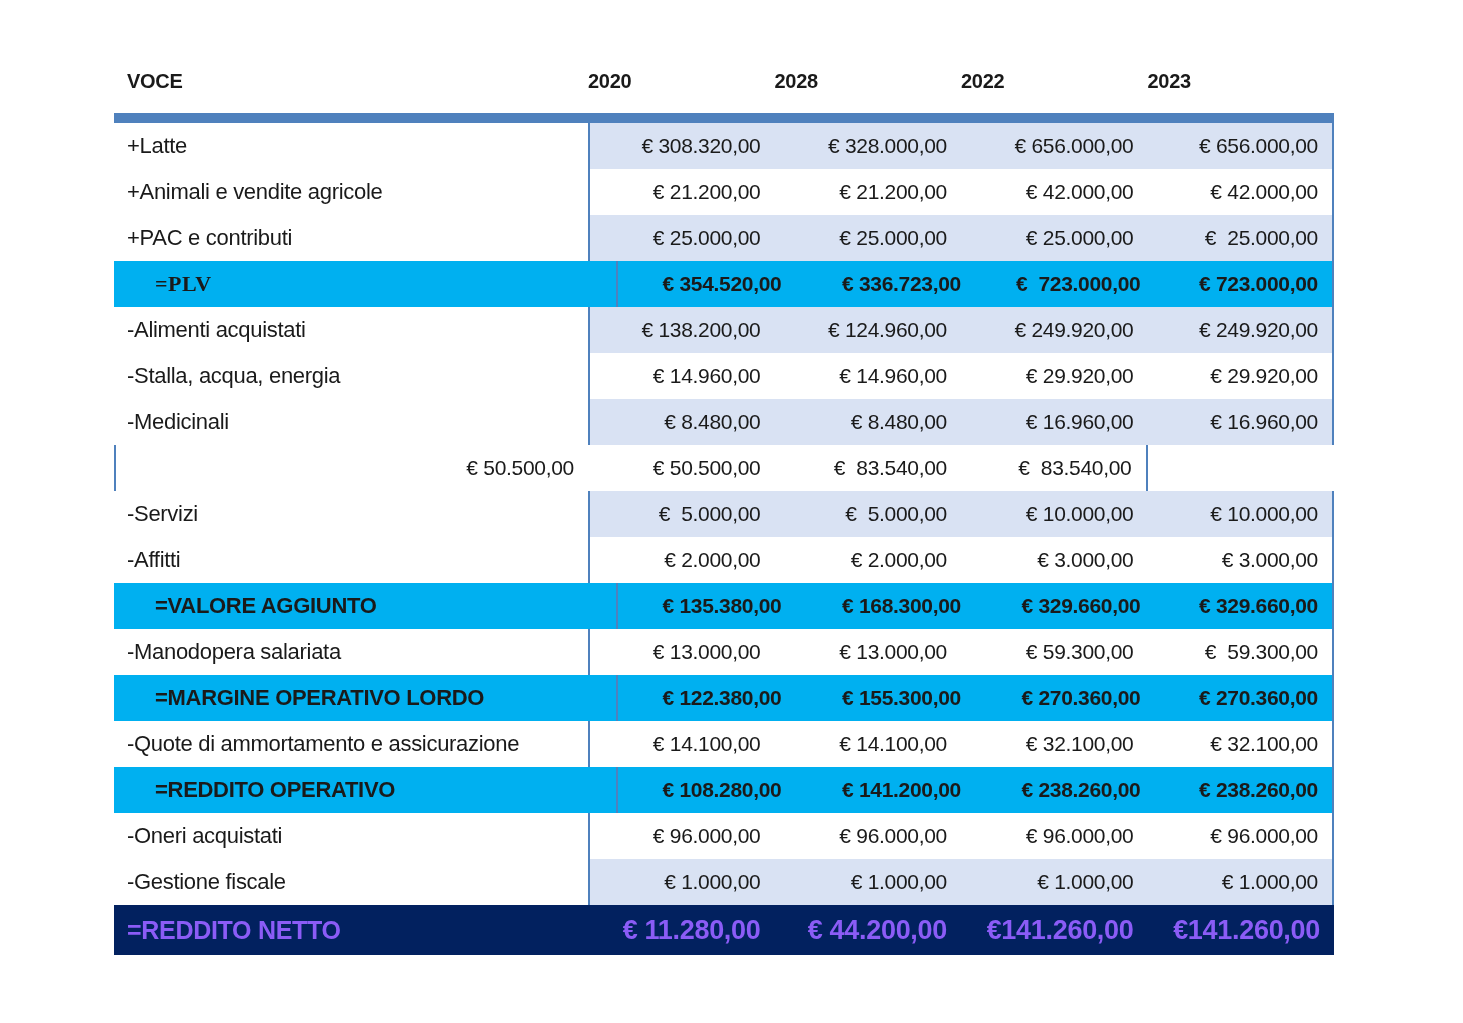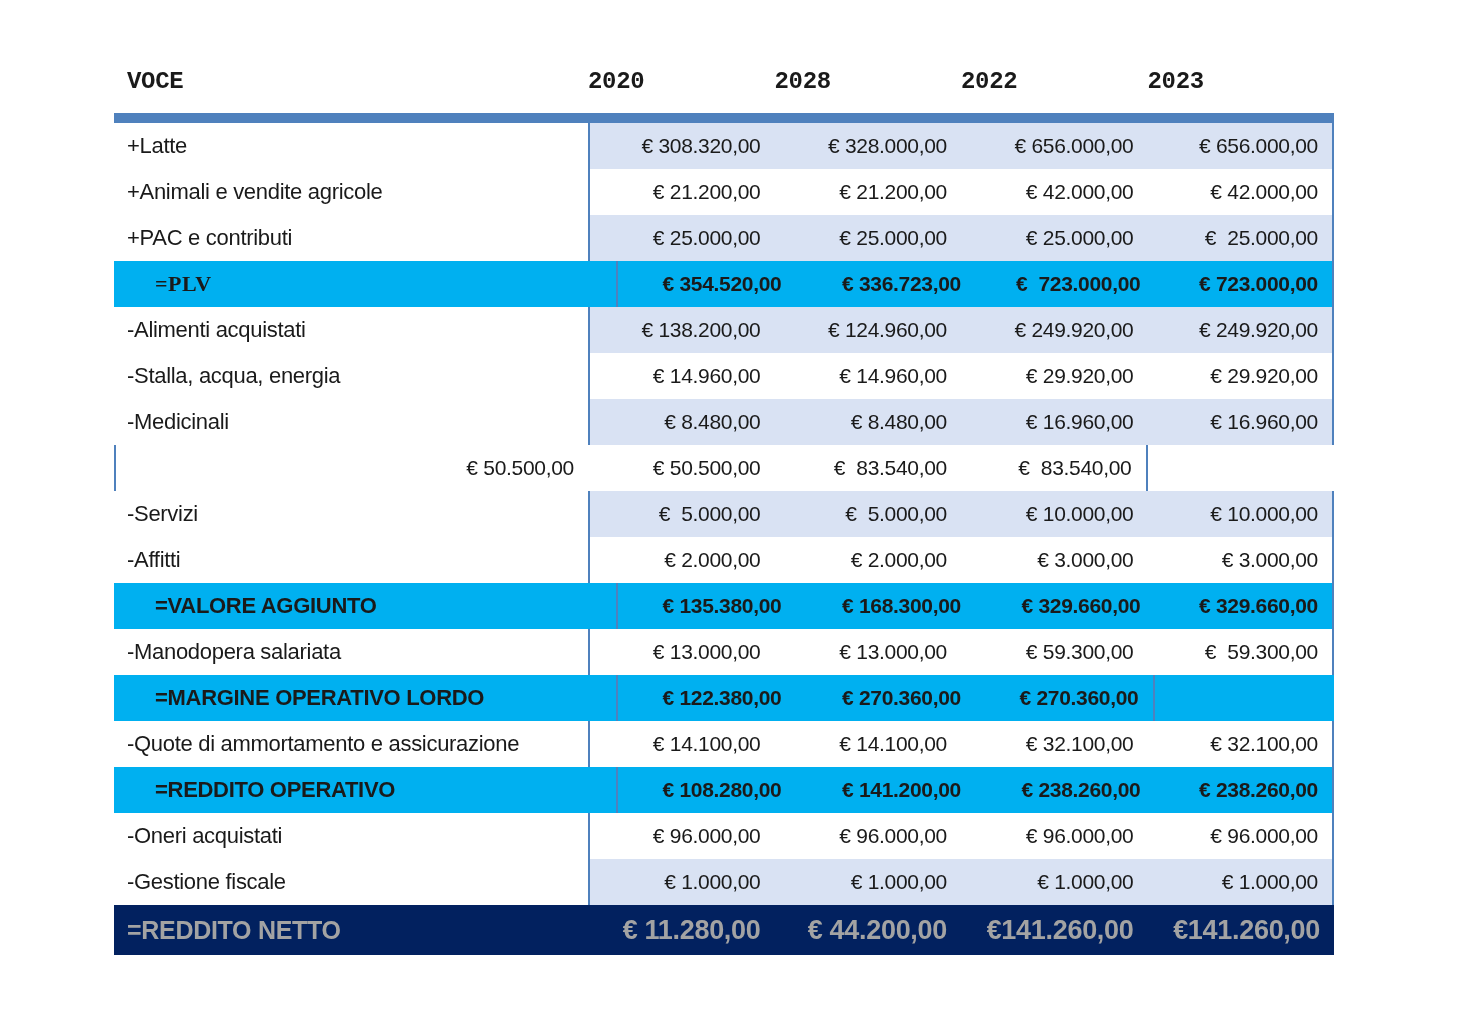--- a/index.html
+++ b/index.html
@@ -17,23 +17,22 @@
     left: 114px;
     top: 55px;
     width: 1220px;
   }
   .header-row {
     display: grid;
     grid-template-columns: 474px repeat(4, 1fr);
     height: 52px;
     align-items: center;
     font-weight: bold;
-    font-size: 24px;
+    font-size: 20px;
     letter-spacing: -0.3px;
-    font-family: Liberation Mono, monospace;
   }
   .h-voce { padding-left: 13px; }
   .h-year { text-align: left; }
   .top-bar {
     height: 10px;
     background: #4f81bd;
     margin-top: 6px;
   }
   .row {
     display: grid;
@@ -67,21 +66,21 @@
     font-weight: bold;
     padding-left: 28px;
   }
   .row.subtotal .cell-val { font-weight: bold; }
   .serif-label {
     font-family: "Liberation Serif", serif;
     letter-spacing: 0.5px;
   }
   .row.net {
     background: #02215f;
-    color: #a3a3a3;
+    color: #8b5cf6;
     font-weight: bold;
     height: 50px;
     font-size: 25px;
   }
   .row.net .cell-val { font-size: 27px; border: none; text-align: center; }
 </style>
 </head>
 <body>
 
 <div class="table-wrap">
@@ -173,20 +172,21 @@
       <div class="row white">
         <div class="cell-label">-Manodopera salariata</div>
         <div class="cell-val first">€ 13.000,00</div>
         <div class="cell-val">€ 13.000,00</div>
         <div class="cell-val">€ 59.300,00</div>
         <div class="cell-val last">€  59.300,00</div>
       </div>
       <div class="row subtotal">
         <div class="cell-label">=MARGINE OPERATIVO LORDO</div>
         <div class="cell-val first">€ 122.380,00</div>
+        <div class="cell-val">€ 155.300,00</div>
         <div class="cell-val">€ 270.360,00</div>
         <div class="cell-val last">€ 270.360,00</div>
       </div>
       <div class="row white">
         <div class="cell-label">-Quote di ammortamento e assicurazione</div>
         <div class="cell-val first">€ 14.100,00</div>
         <div class="cell-val">€ 14.100,00</div>
         <div class="cell-val">€ 32.100,00</div>
         <div class="cell-val last">€ 32.100,00</div>
       </div>

